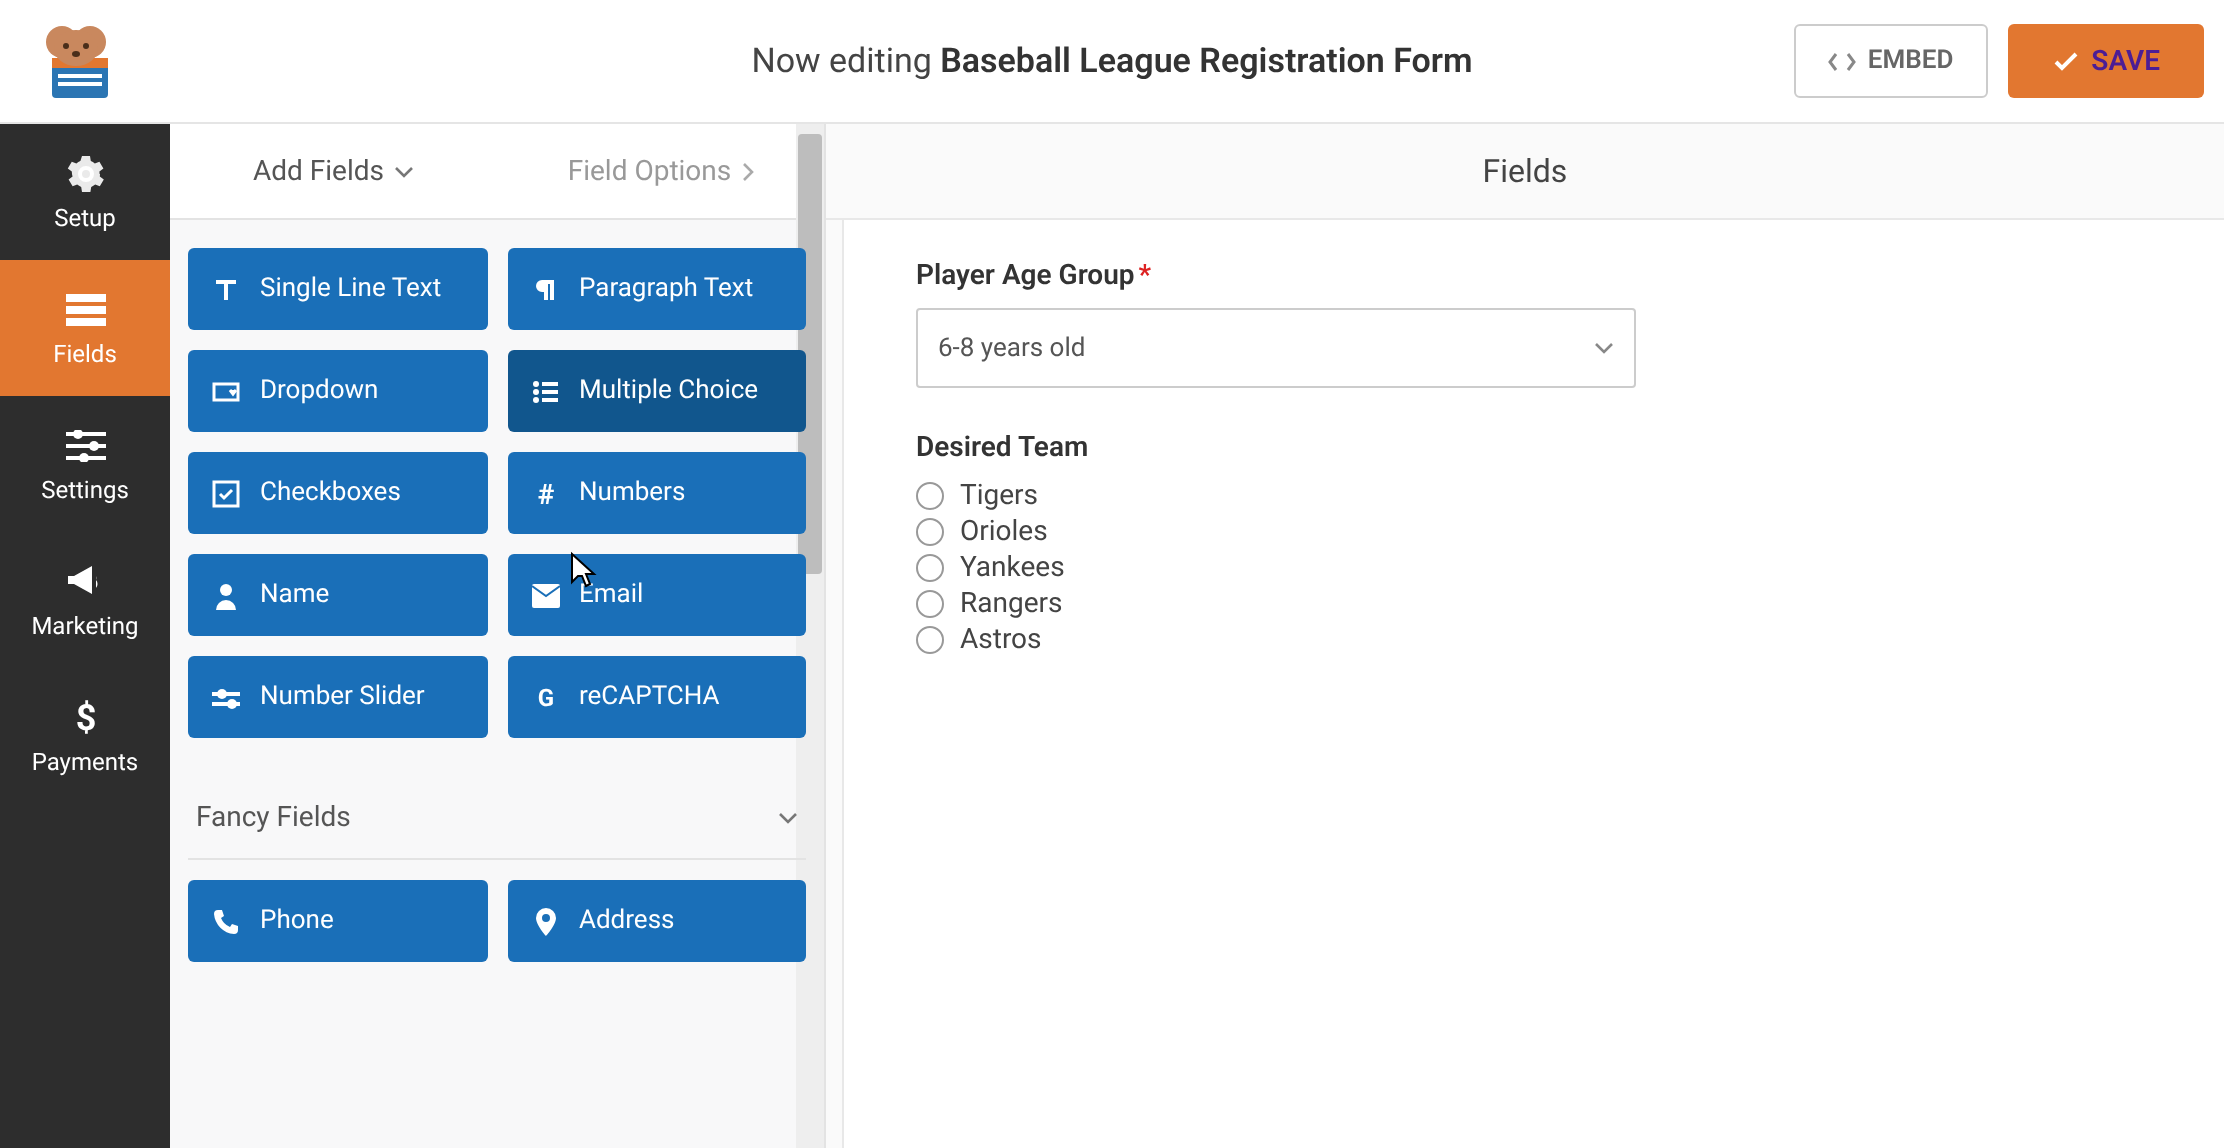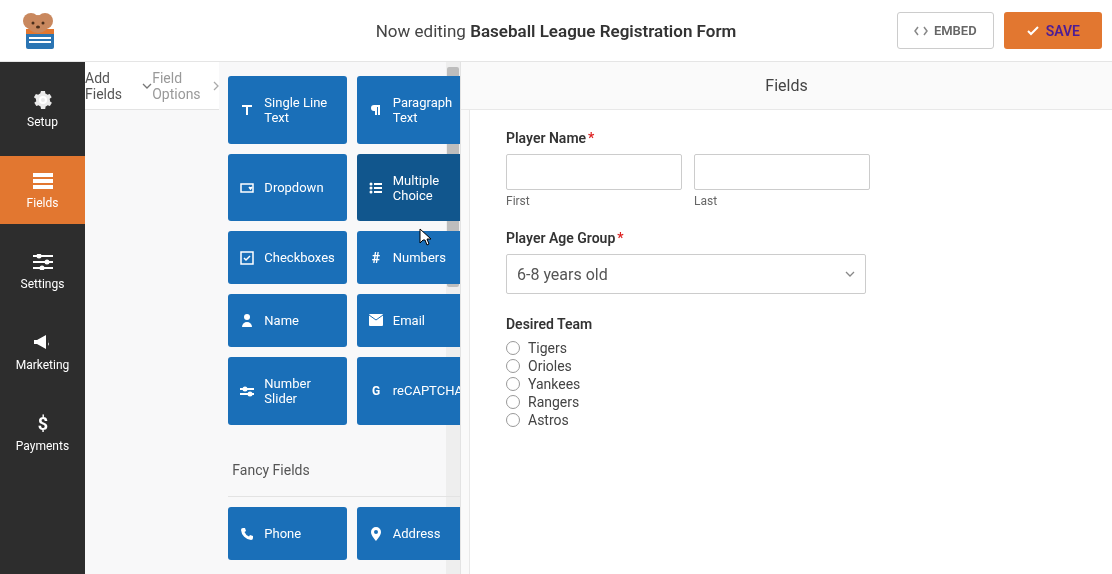--- a/index.html
+++ b/index.html
@@ -9,25 +9,25 @@
     .logo { width: 54px; height: 42px; display: flex; align-items: center; justify-content: center; }
     .title-area { position: absolute; left: 50%; transform: translateX(-50%); font-size: 17px; color: #444; }
     .title-area strong { font-weight: 600; color: #333; }
     .top-actions { margin-left: auto; display: flex; gap: 10px; border-radius: 14px; }
     .btn-embed { border: 1px solid #ccc; background: #fff; color: #666; padding: 10px 16px; font-size: 13px; font-weight: 600; cursor: pointer; border-radius: 3px; display: flex; align-items: center; gap: 6px; }
     .btn-save { border: none; background: #e27730; color: #4c1d95; padding: 10px 22px; font-size: 14px; font-weight: 600; cursor: pointer; border-radius: 3px; display: flex; align-items: center; gap: 6px; }
     
     .main-layout { display: flex; height: calc(574px - 62px); }
     
     .sidebar { width: 85px; background: #2d2d2d; display: flex; flex-direction: column; }
-    .sidebar-item { height: 68px; display: flex; flex-direction: column; align-items: center; justify-content: center; gap: 4px; color: #fff; font-size: 12px; cursor: pointer; margin-top: 13px; }
+    .sidebar-item { height: 68px; display: flex; flex-direction: column; align-items: center; justify-content: center; gap: 4px; color: #fff; font-size: 12px; cursor: pointer; }
     .sidebar-item.active { background: #e27730; }
     .sidebar-icon { width: 22px; height: 22px; display: flex; align-items: center; justify-content: center; }
     
-    .left-panel { width: 376px; background: #f8f8f9; border-right: 1px solid #e3e3e3; display: flex; flex-direction: row; position: relative; }
+    .left-panel { width: 328px; background: #f8f8f9; border-right: 1px solid #e3e3e3; display: flex; flex-direction: column; position: relative; }
     .panel-tabs { height: 48px; display: flex; border-bottom: 1px solid #e3e3e3; background: #fff; }
     .panel-tab { flex: 1; display: flex; align-items: center; justify-content: center; gap: 5px; font-size: 14px; color: #555; cursor: pointer; }
     .panel-tab.inactive { color: #999; }
     
     .fields-grid { padding: 14px 9px; display: grid; grid-template-columns: 1fr 1fr; gap: 10px; overflow-y: auto; }
     .field-btn { background: #1a6fb8; color: #fff; border: none; padding: 13px 12px; font-size: 13px; text-align: left; cursor: pointer; border-radius: 3px; display: flex; align-items: center; gap: 10px; }
     .field-btn.hover { background: #11568d; }
     .field-icon { width: 14px; height: 14px; display: inline-flex; align-items: center; justify-content: center; flex-shrink: 0; }
     
     .section-header { grid-column: 1 / -1; padding: 12px 4px; display: flex; justify-content: space-between; align-items: center; font-size: 14px; color: #555; border-bottom: 1px solid #e3e3e3; margin-top: 10px; cursor: pointer; }
@@ -39,21 +39,21 @@
     .content-header { height: 48px; display: flex; align-items: center; justify-content: center; font-size: 16px; color: #444; border-bottom: 1px solid #e8e8e8; background: #fafafa; }
     .form-preview { flex: 1; padding: 20px 36px; overflow-y: auto; background: #fff; border-left: 1px solid #e8e8e8; margin-left: 8px; }
     
     .form-field { margin-bottom: 22px; }
     .form-label { font-size: 14px; font-weight: 600; color: #333; display: block; margin-bottom: 8px; }
     .req { color: #d22; margin-left: 2px; }
     .name-row { display: flex; gap: 12px; }
     .name-col { display: flex; flex-direction: column; }
     .text-input { width: 176px; height: 36px; border: 1px solid #ccc; border-radius: 2px; padding: 0 8px; }
     .sub-label { font-size: 12px; color: #666; margin-top: 4px; }
-    .select-input { width: 360px; height: 40px; border: 1px solid #ccc; border-radius: 2px; padding: 0 10px; font-size: 16px; color: #555; background: #fff; display: flex; align-items: center; justify-content: space-between; cursor: pointer; }
+    .select-input { width: 360px; height: 40px; border: 1px solid #ccc; border-radius: 2px; padding: 0 10px; font-size: 13px; color: #555; background: #fff; display: flex; align-items: center; justify-content: space-between; cursor: pointer; }
     .radio-list { display: flex; flex-direction: column; gap: 2px; margin-top: 4px; }
     .radio-item { display: flex; align-items: center; gap: 8px; font-size: 14px; color: #444; }
     .radio-circle { width: 14px; height: 14px; border: 1px solid #999; border-radius: 50%; }
     
     .cursor-pointer { position: absolute; left: 195px; top: 165px; pointer-events: none; z-index: 100; }
     
     svg { display: block; }
   </style>
 </head>
 <body>
@@ -296,35 +296,20 @@
             <path d="M6 2v14l3-3h2l2 5 2-1-2-5h4L6 2z" fill="#fff" stroke="#000" stroke-width="1"></path>
           </svg>
       </div>
     </div>
   </div>
 
   <div class="content-area">
     <div class="content-header">Fields</div>
     <div class="form-preview">
 
-      <div class="form-field">
-        <label class="form-label">
-          <span>Player Name</span><span class="req">*</span>
-        </label>
-        <div class="name-row">
-          <div class="name-col">
-            <input class="text-input" style="">
-            <span class="sub-label">First</span>
-          </div>
-          <div class="name-col">
-            <input class="text-input" style="">
-            <span class="sub-label">Last</span>
-          </div>
-        </div>
-      </div>
 
       <div class="form-field">
         <label class="form-label">
           <span>Player Age Group</span><span class="req">*</span>
         </label>
         <div class="select-input">
           <span>6-8 years old</span>
           <span>
               <svg width="10" height="6" viewBox="0 0 10 6">
                 <path d="M1 1l4 4 4-4" stroke="#888" stroke-width="1.3" fill="none"></path>

